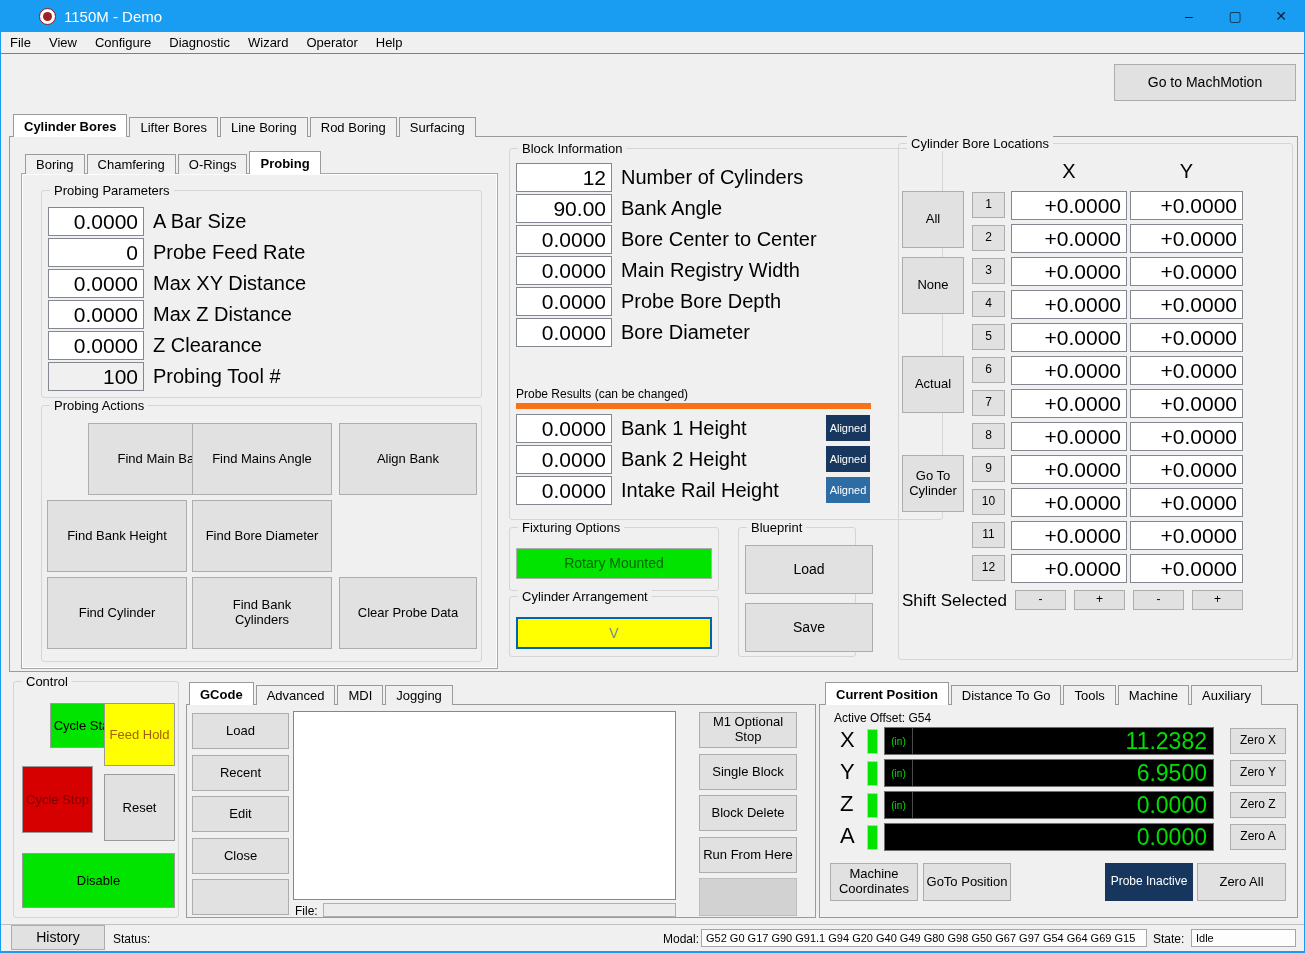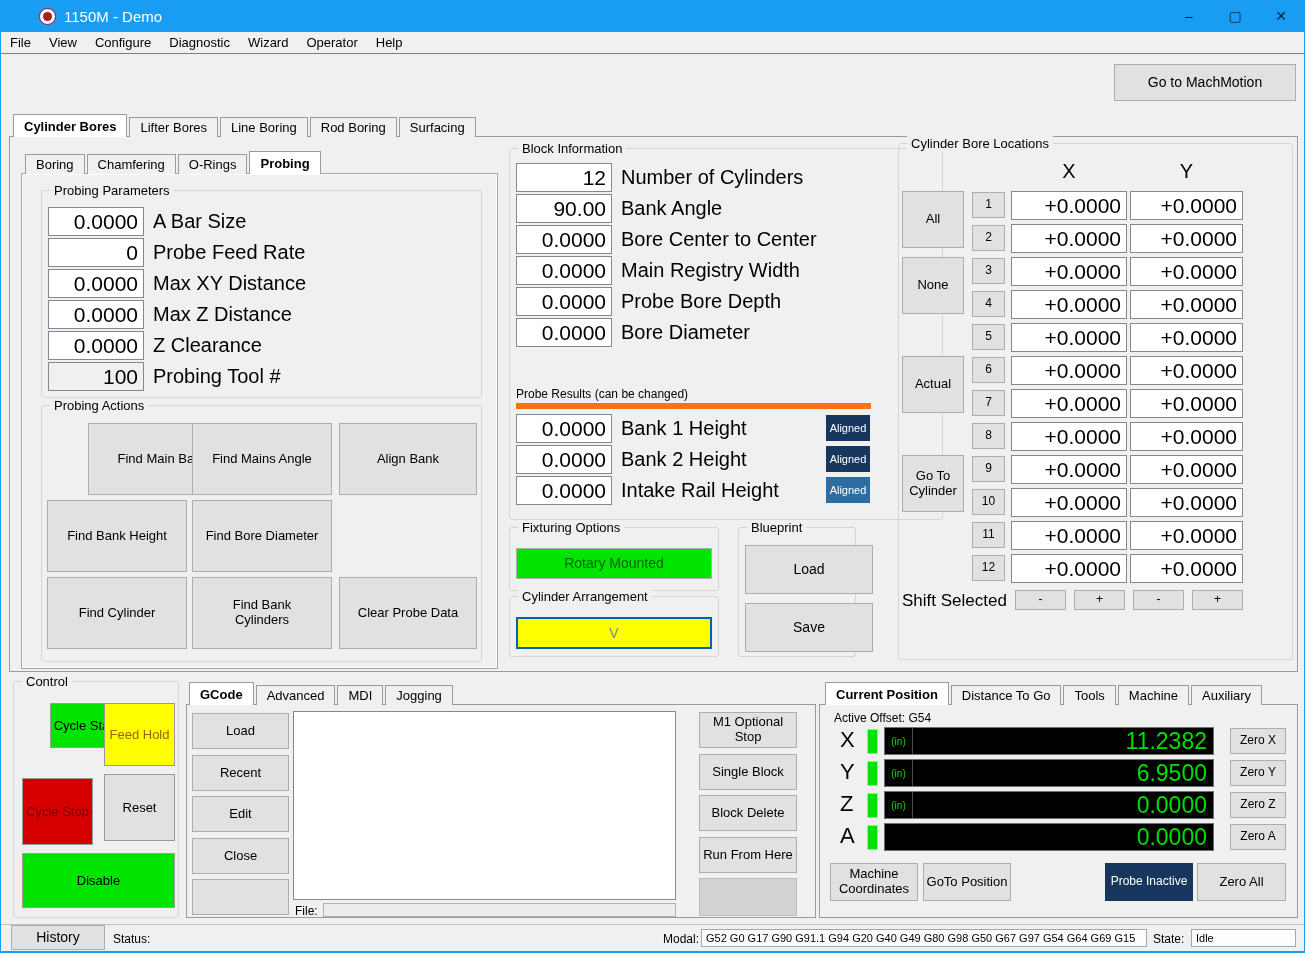--- a/index.html
+++ b/index.html
@@ -310,21 +310,21 @@
     <button class="btn shift-btn" style="left:116px; top:446px;">-</button>
     <button class="btn shift-btn" style="left:175px; top:446px;">+</button>
     <button class="btn shift-btn" style="left:234px; top:446px;">-</button>
     <button class="btn shift-btn" style="left:293px; top:446px;">+</button>
   </div>
 
   <div class="groupbox" style="left:12px; top:681px; width:166px; height:237px;">
     <span class="glabel">Control</span>
     <button class="ctl green" style="left:8px; top:21px; width:71px; height:45px;margin-left:28px;">Cycle Start</button>
     <button class="ctl yellow" style="left:90px; top:21px; width:71px; height:63px;">Feed Hold</button>
-    <button class="ctl red" style="left:8px; top:96px; width:71px; height:67px;">Cycle Stop</button>
+    <button class="ctl red" style="left:8px; top:84px; width:71px; height:67px;">Cycle Stop</button>
     <button class="ctl gray" style="left:90px; top:92px; width:71px; height:67px;">Reset</button>
     <button class="ctl green" style="left:8px; top:171px; width:153px; height:55px;">Disable</button>
   </div>
 
   <div class="tabstrip" id="gcode-tabs">
     <div class="tab sel">GCode</div>
     <div class="tab">Advanced</div>
     <div class="tab">MDI</div>
     <div class="tab">Jogging</div>
   </div>

